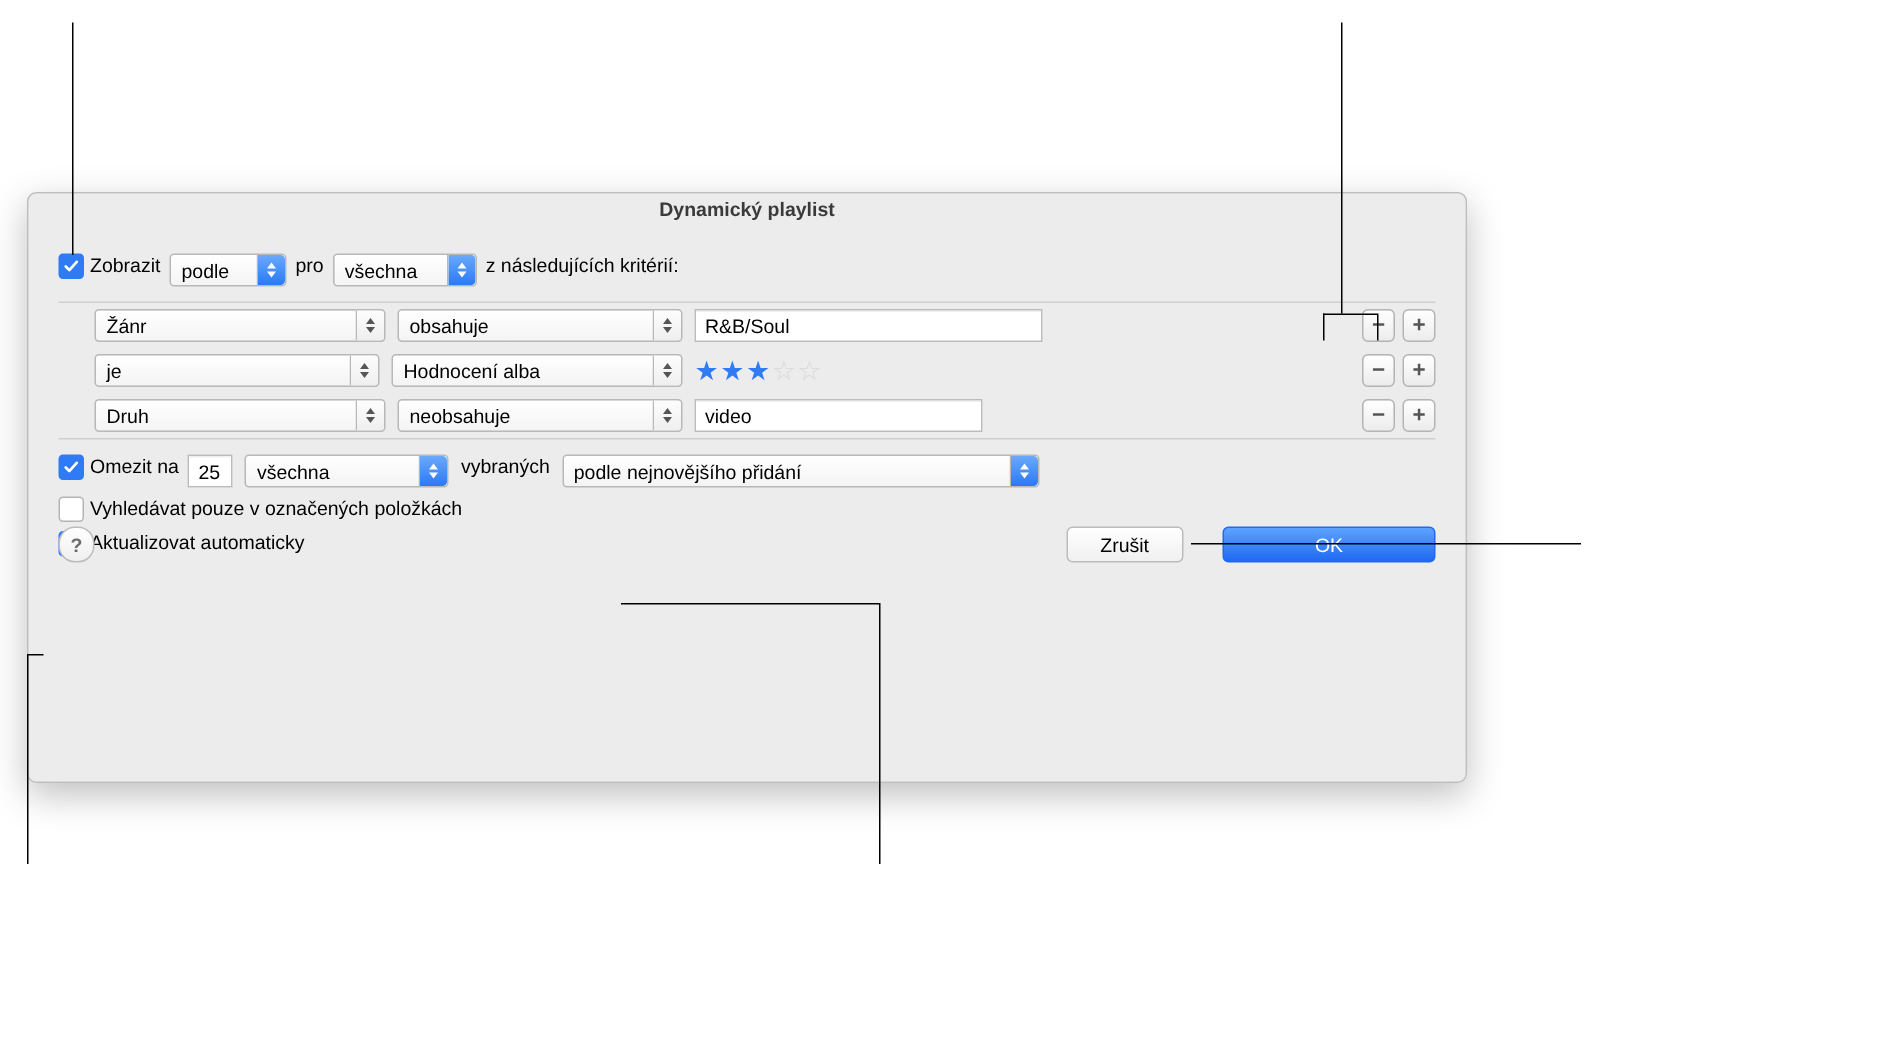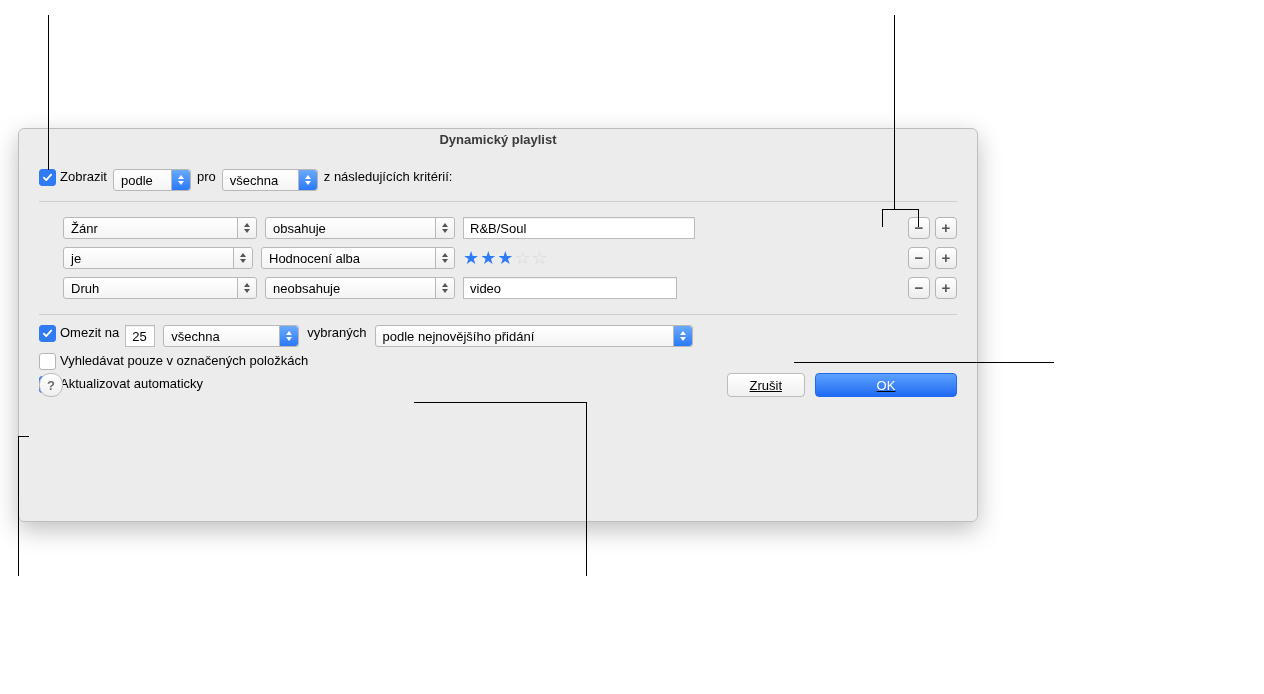--- a/index.html
+++ b/index.html
@@ -30,34 +30,34 @@
   .popup .cap::before{border-bottom:4px solid #fff;margin-bottom:1.5px;}
   .popup .cap::after{border-top:4px solid #fff;}
   .popup.gray .cap{background:linear-gradient(#fdfdfd,#efefef);}
   .popup.gray .cap::before{border-bottom:4px solid #555;}
   .popup.gray .cap::after{border-top:4px solid #555;}
   
   .tin{height:22px;border:1px solid #bcbcbc;border-radius:0;background:#fff;box-sizing:border-box;
     padding:0 6px;font-size:13px;display:inline-flex;align-items:center;box-shadow:inset 0 1px 0 rgba(0,0,0,0.06);}
   .tin.num{width:30px;border-radius:0;}
   
-  .rules{border-top:1px solid #cfcfcf;border-bottom:1px solid #cfcfcf;margin:10px 0 10px 0;padding:11px 0;text-align:right;}
+  .rules{border-top:1px solid #cfcfcf;border-bottom:1px solid #cfcfcf;margin:10px 0 10px 0;padding:0 0;text-align:right;}
   .rule{display:flex;align-items:center;padding:4px 0 4px 24px;}
   .rule .popup.gray{margin-right:8px;}
   .rule .spring{flex:1;}
   .circle{width:20px;height:20px;border:1px solid #b4b4b4;border-radius:4px;
     background:linear-gradient(#ffffff,#ececec);display:inline-flex;align-items:center;justify-content:center;
     font-size:15px;color:#555;margin-left:5px;font-weight:600;line-height:1;}
   .circle span{transform:translateY(-1px);}
   
   .stars{display:inline-flex;align-items:center;gap:1px;font-size:18px;line-height:1;}
   .star{color:#d8d8d8;}
   .star.on{color:#2f7bf6;}
   
-  .footer{position:absolute;right:20px;bottom:14px;display:flex;gap:10px;text-decoration:underline;}
+  .footer{position:absolute;right:20px;bottom:14px;display:flex;gap:26px;}
   .btn{height:22px;padding:0 22px;border:1px solid #bcbcbc;border-radius:4px;
     background:linear-gradient(#ffffff,#f0f0f0);font-size:13px;display:inline-flex;align-items:center;justify-content:center;}
   .btn.primary{background:linear-gradient(#5ea2ff,#1f6af2);border-color:#1f6af2;color:#fff;font-weight:500;}
   .help{position:absolute;left:20px;bottom:14px;width:22px;height:22px;border:1px solid #bcbcbc;
     border-radius:11px;background:linear-gradient(#ffffff,#efefef);display:flex;align-items:center;justify-content:center;
     color:#6b6b6b;font-size:13px;font-weight:600;}
   
   .callout{position:absolute;background:#000;}
   .cv{width:1px;}
   .ch{height:1px;}
@@ -145,21 +145,21 @@
 
         <div class="rule">
           <span class="popup gray" style="width:194px">
             <span>Druh</span>
             <span class="cap"></span>
           </span>
           <span class="popup gray" style="width:190px">
             <span>neobsahuje</span>
             <span class="cap"></span>
           </span>
-          <span class="tin" style="width:214px">
+          <span class="tin" style="width:192px">
             <span>video</span>
           </span>
           <span class="spring"></span>
           <span class="circle">
               <span>−</span>
             </span>
           <span class="circle">
               <span>+</span>
             </span>
         </div>

